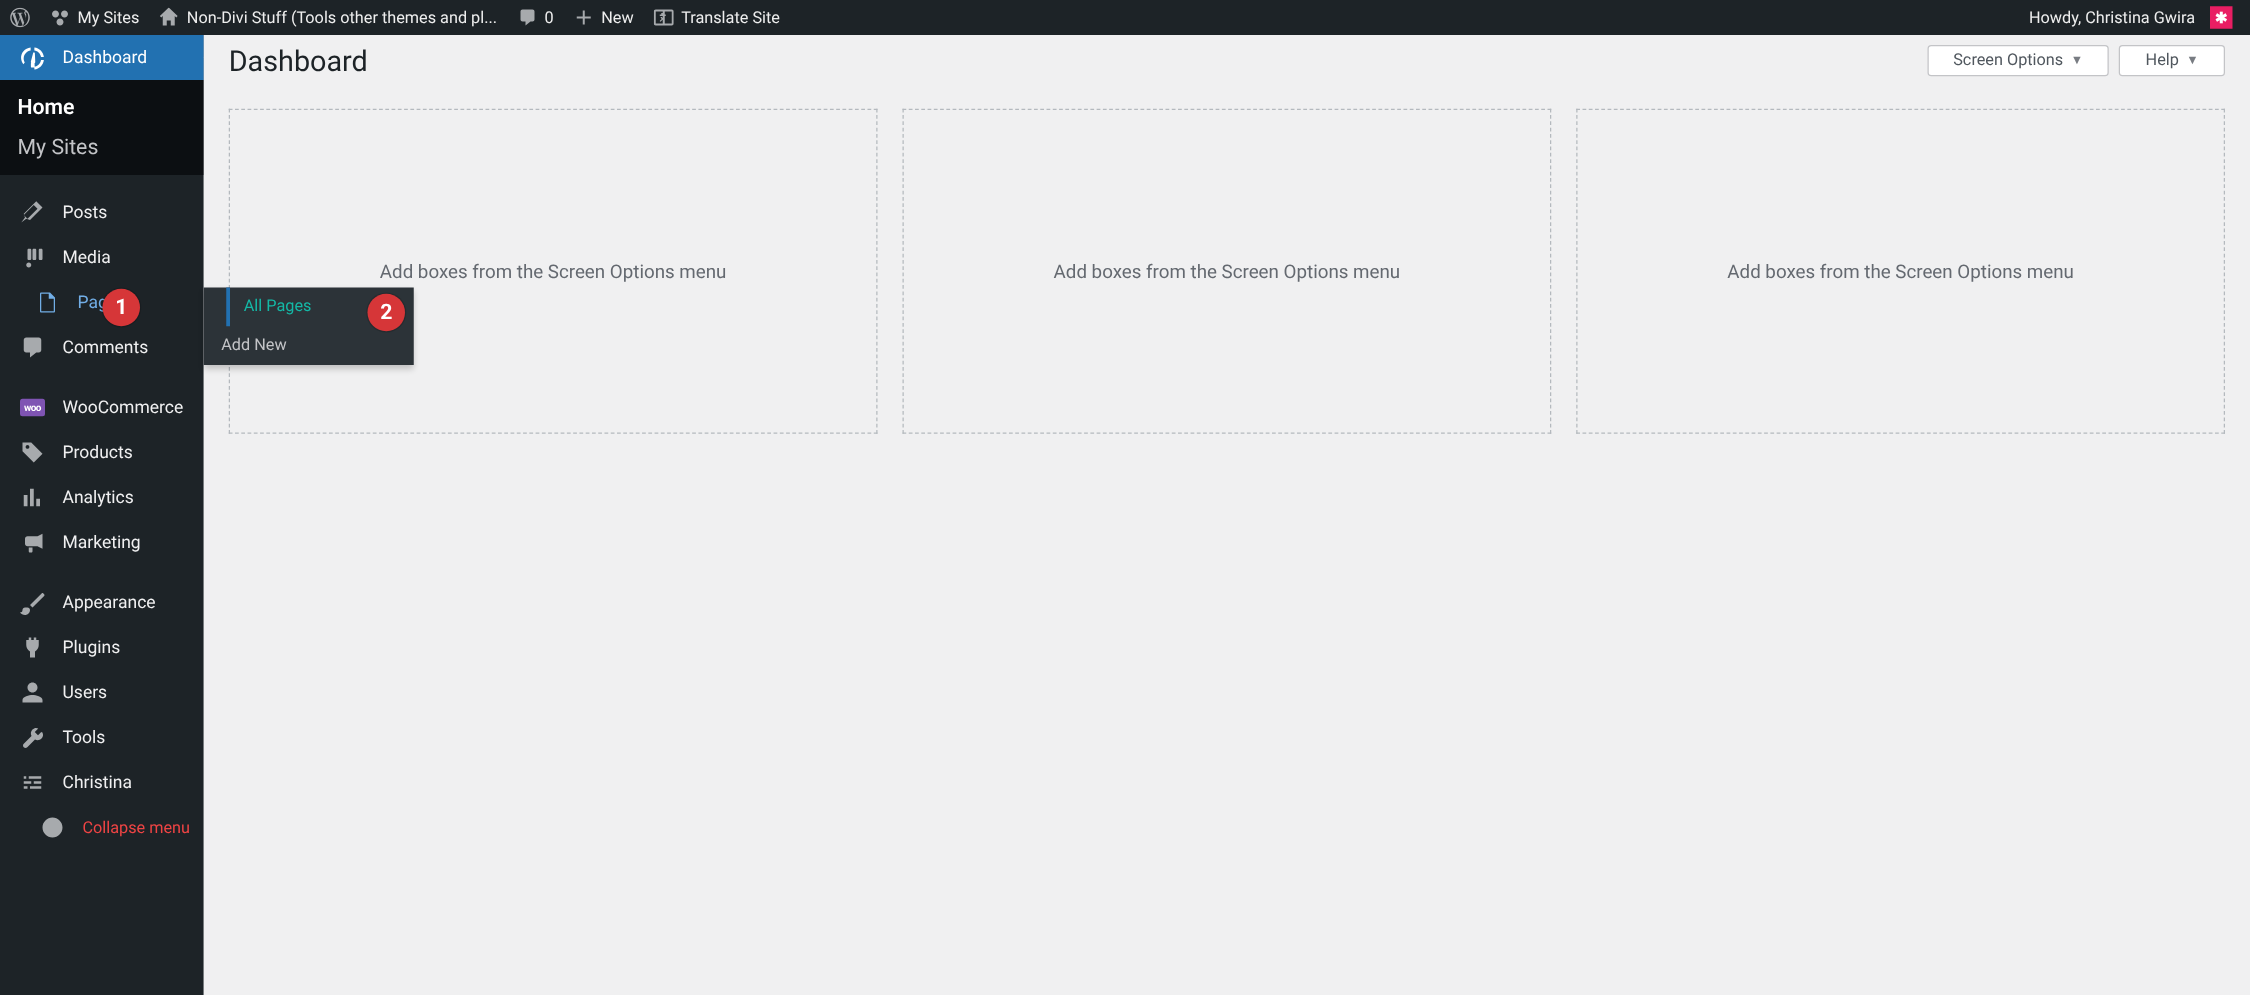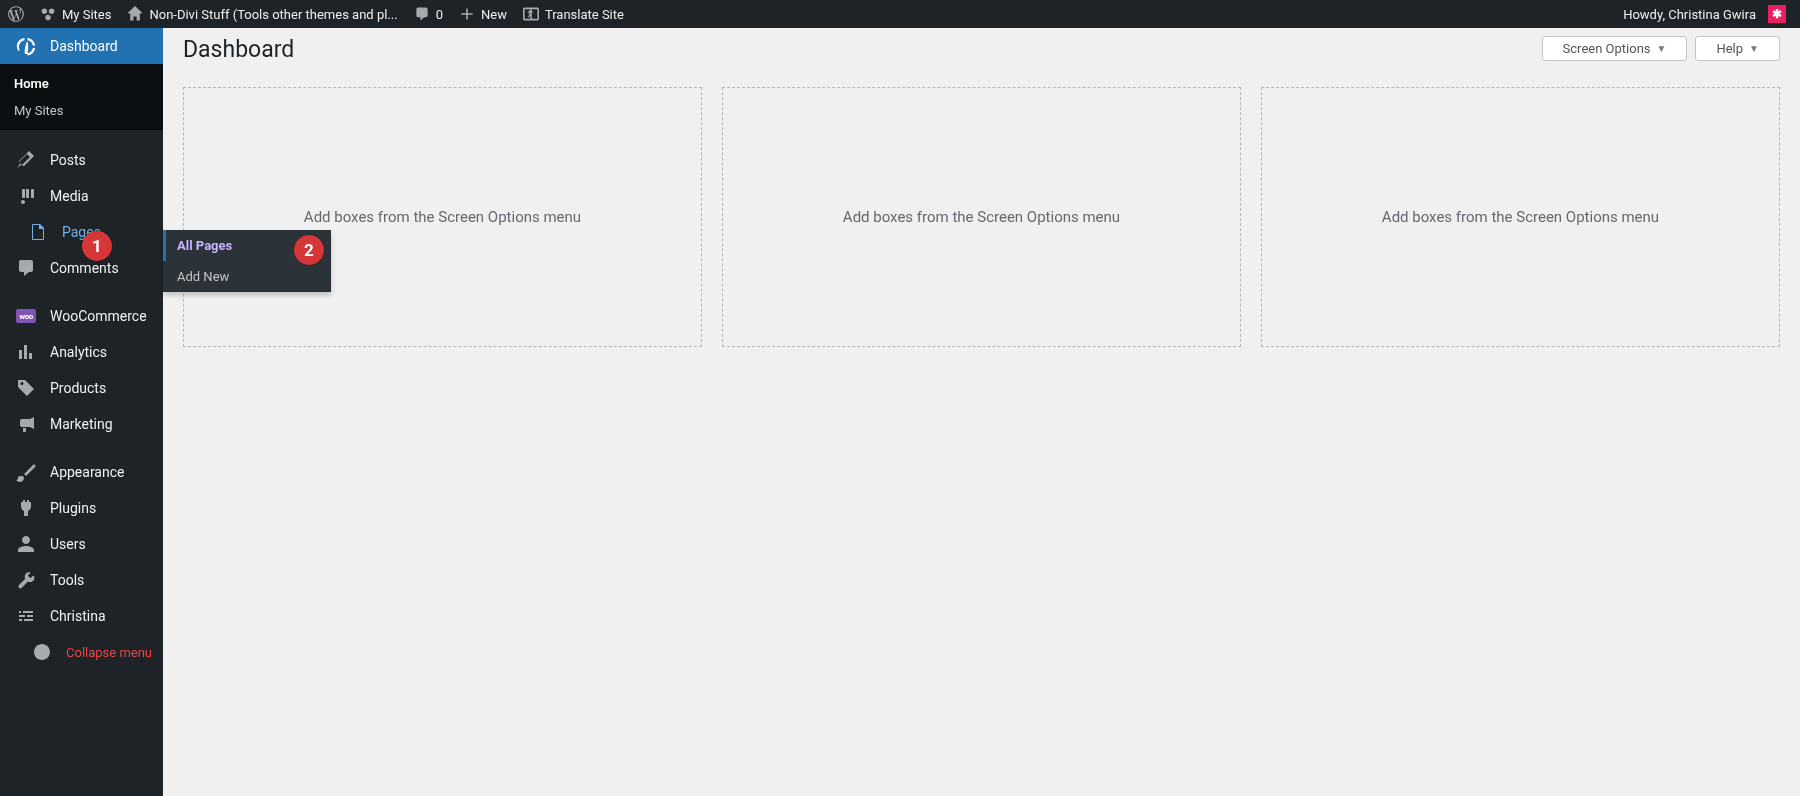--- a/index.html
+++ b/index.html
@@ -73,21 +73,21 @@
     border: 8px solid transparent;
     border-right-color: #f0f0f1;
   }
   .subpanel {
     background:#0c0f12;
     padding: 6px 0;
   }
   .subitem {
     padding: 6px 14px;
     color:#fff;
-    font-size:13px;
+    font-size:17px;
   }
   .subitem.bold { font-weight:600; }
   .subitem.dim { color:#c3c4c7; }
   .separator { height: 12px; }
   .mitem.hl { color:#72aee6;margin-left:12px; }
   .mitem.hl .micon svg { fill:#72aee6; }
   .mitem.collapse { color:#ef4444; font-size:13px;margin-left:16px; }
   
   .stepbadge {
     width:30px; height:30px;
@@ -110,22 +110,23 @@
     box-shadow: 0 3px 5px rgba(0,0,0,.2);
     z-index:30;
   }
   .flyout .fitem {
     padding: 8px 14px;
     color:#c3c4c7;
     font-size:13px;
     position:relative;
   }
   .flyout .fitem.active {
-    color:#c4b5fd;
-    font-weight:700;
+    color:#14b8a6;
+    font-weight:400;
+    margin-left:18px;
   }
   .flyout .fitem.active::before {
     content:"";
     position:absolute;
     left:0; top:0; bottom:0; width:3px;
     background:#2271b1;
   }
   
   .content {
     position:absolute;
@@ -288,32 +289,32 @@
 
   <div class="mitem">
     <span class="micon">
       <span class="woo-badge">woo</span>
     </span>
     <span>WooCommerce</span>
   </div>
   <div class="mitem">
     <span class="micon">
       <svg viewBox="0 0 20 20">
+          <path d="M2 2h7l9 9-7 7-9-9V2zm4 5c.8 0 1.5-.7 1.5-1.5S6.8 4 6 4s-1.5.7-1.5 1.5S5.2 7 6 7z"></path>
+        </svg>
+    </span>
+    <span>Products</span>
+  </div>
+  <div class="mitem">
+    <span class="micon">
+      <svg viewBox="0 0 20 20">
           <path d="M3 17h3V8H3v9zm5 0h3V3H8v14zm5 0h3v-6h-3v6z"></path>
         </svg>
     </span>
     <span>Analytics</span>
-  </div>
-  <div class="mitem">
-    <span class="micon">
-      <svg viewBox="0 0 20 20">
-          <path d="M2 2h7l9 9-7 7-9-9V2zm4 5c.8 0 1.5-.7 1.5-1.5S6.8 4 6 4s-1.5.7-1.5 1.5S5.2 7 6 7z"></path>
-        </svg>
-    </span>
-    <span>Products</span>
   </div>
   <div class="mitem">
     <span class="micon">
       <svg viewBox="0 0 20 20">
           <path d="M18 3v12l-4-2H6c-1.1 0-2-.9-2-2V7c0-1.1.9-2 2-2h8l4-2zM7 14v3c0 .6.4 1 1 1h1c.6 0 1-.4 1-1v-3H7z"></path>
         </svg>
     </span>
     <span>Marketing</span>
   </div>
 

